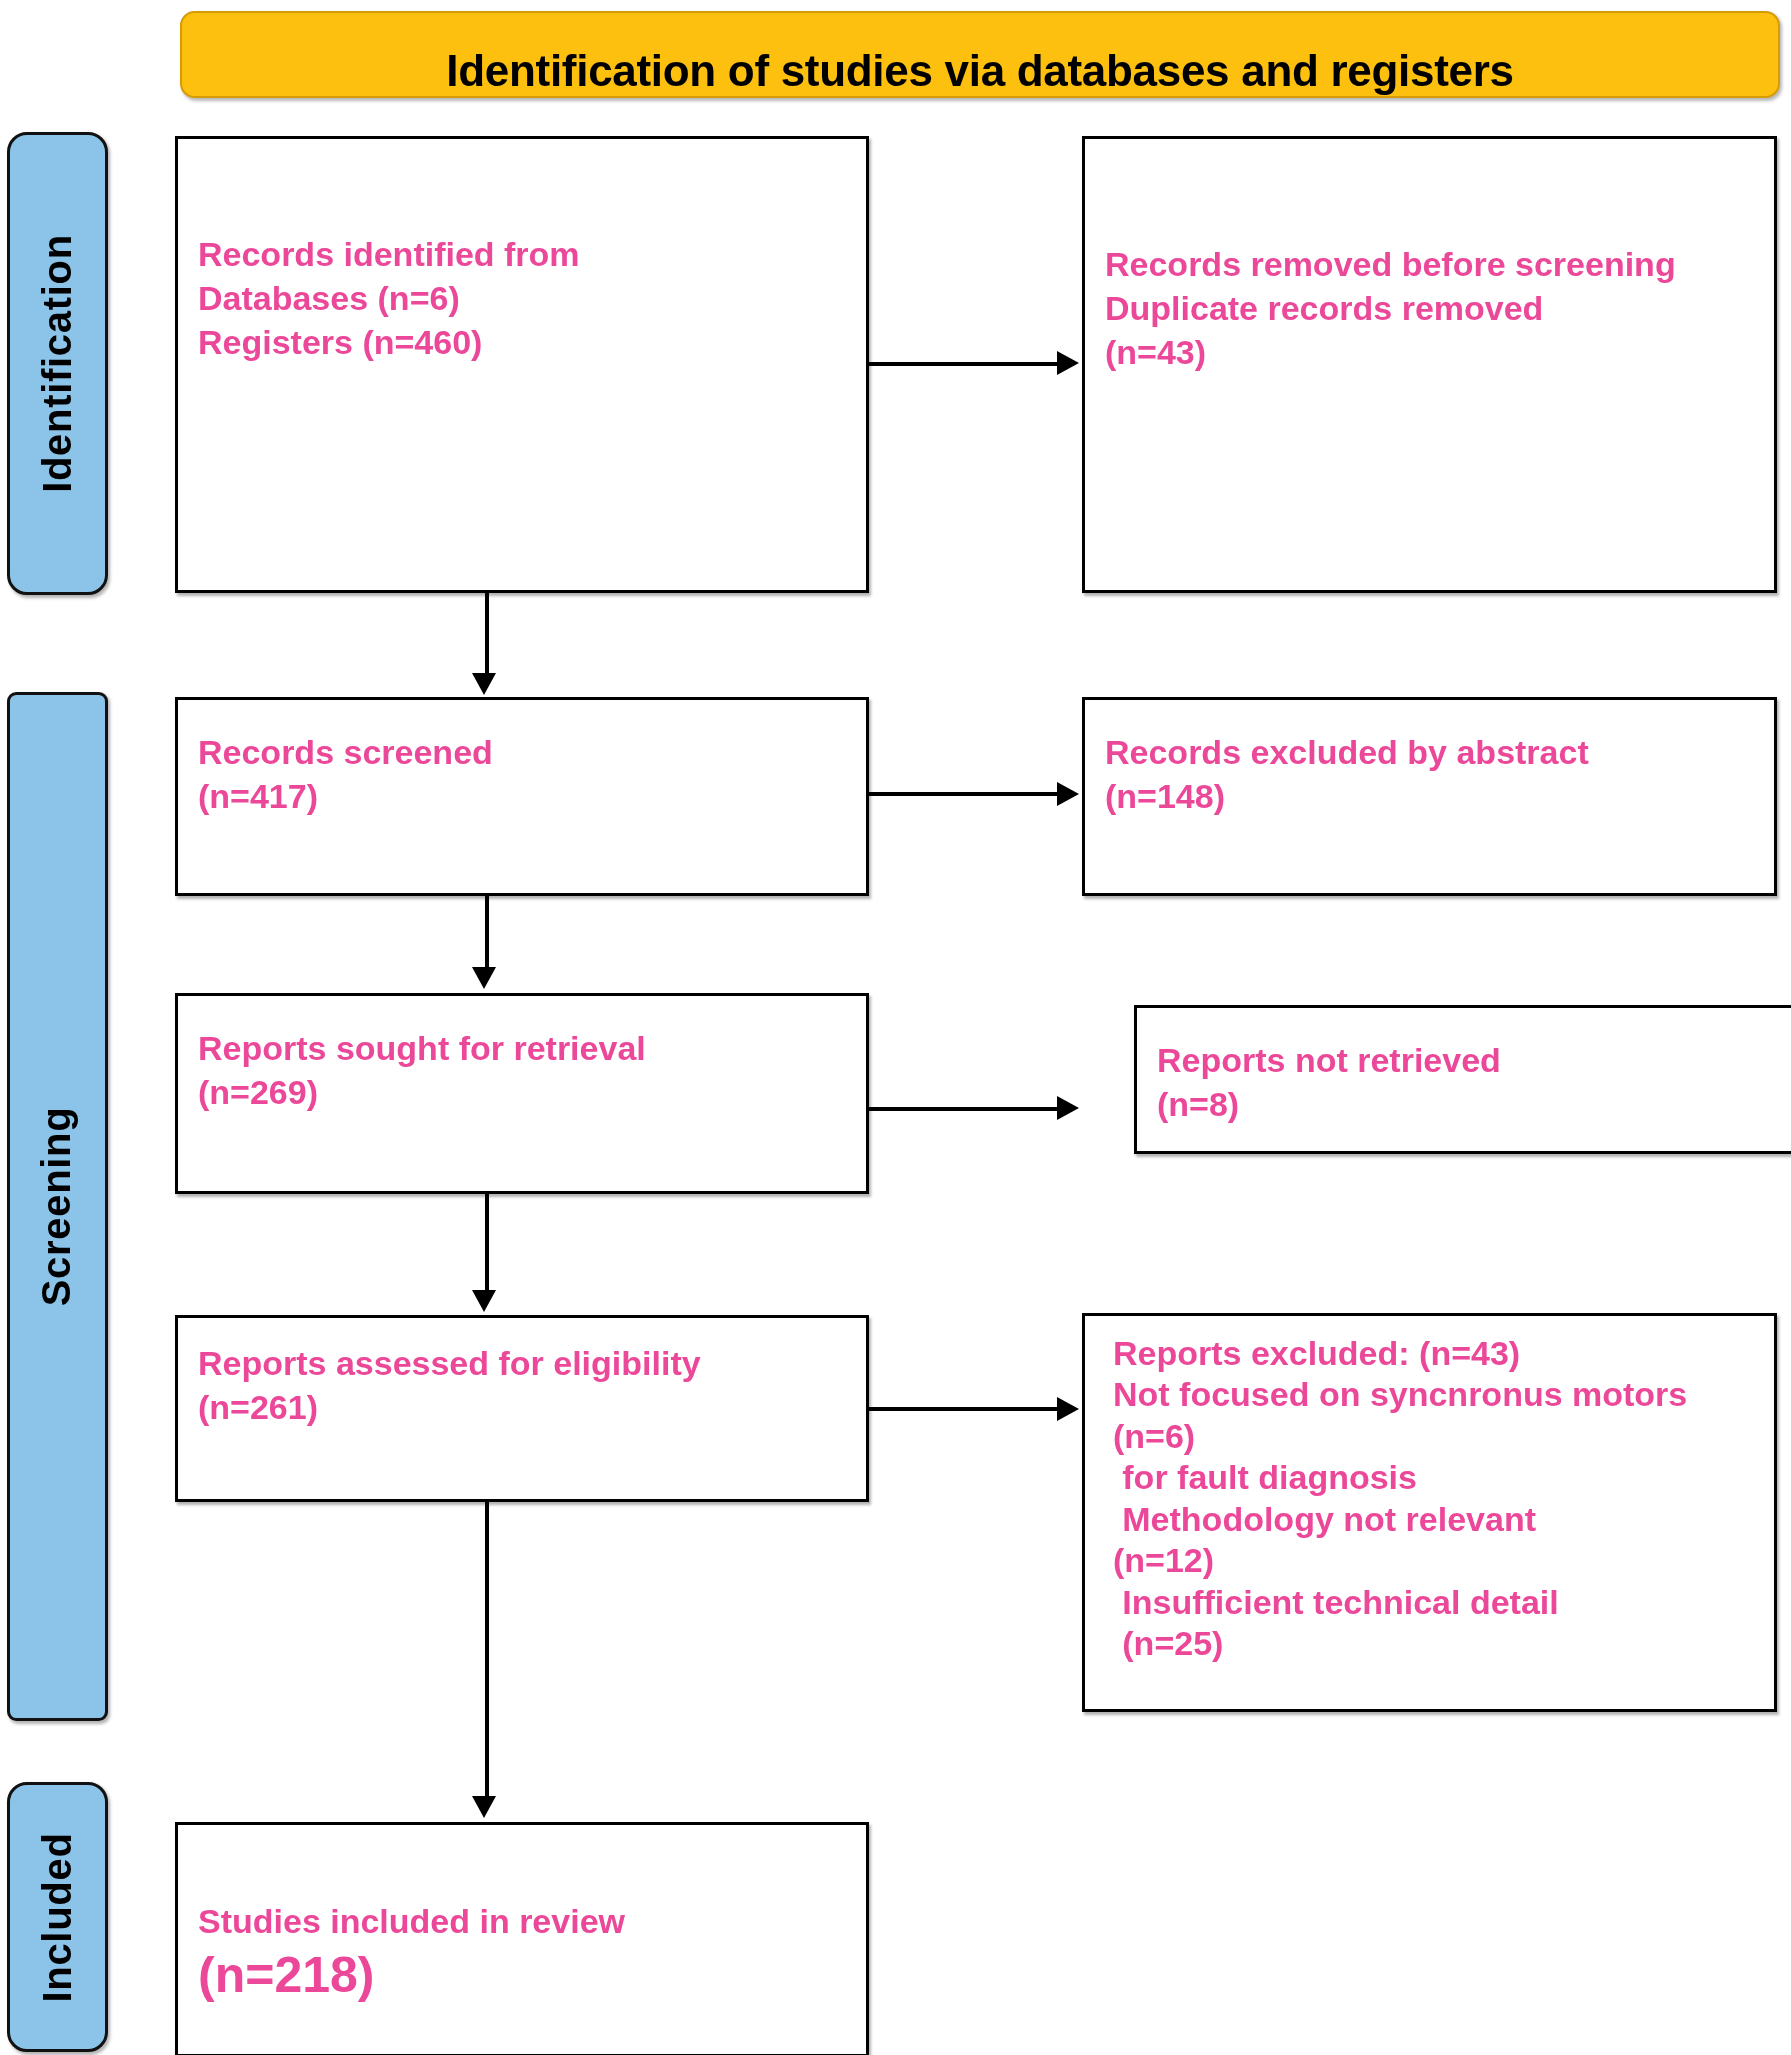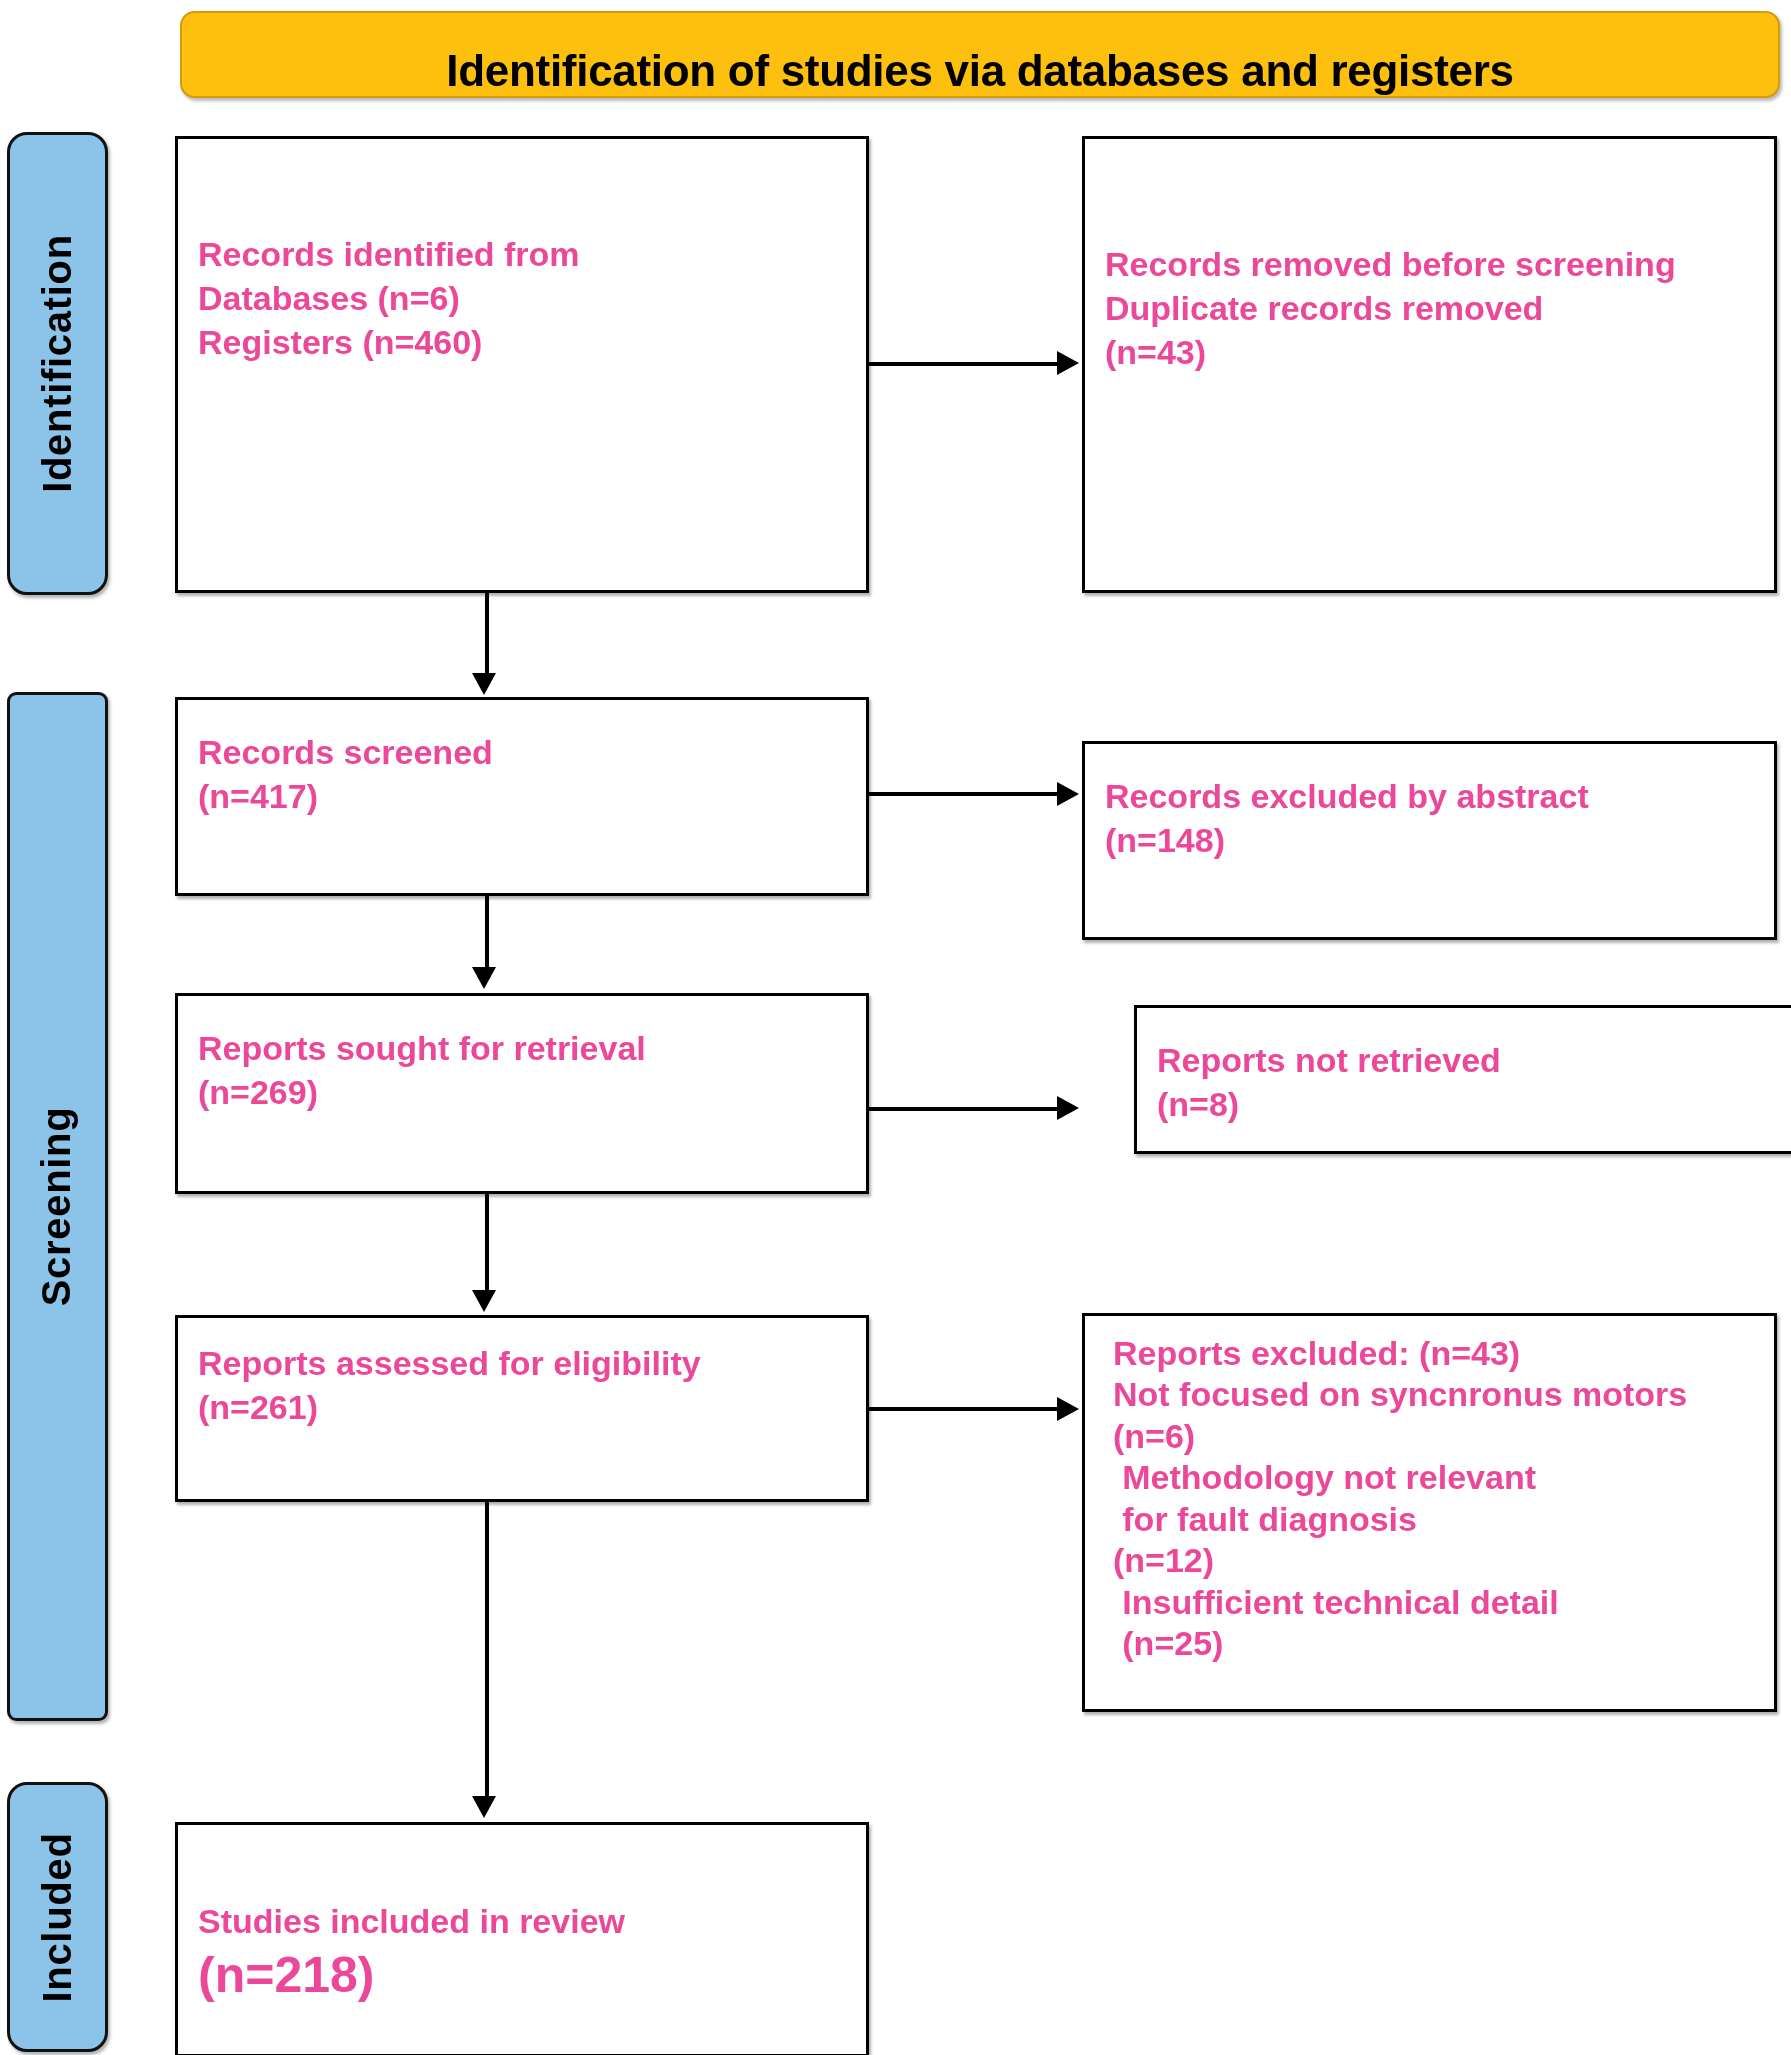--- a/index.html
+++ b/index.html
@@ -93,21 +93,21 @@
 
   
   #box-identified  { left: 175px; top: 136px;  width: 694px; height: 457px; }
   #box-screened    { left: 175px; top: 697px; width: 694px; height: 199px; }
   #box-sought      { left: 175px; top: 993px; width: 694px; height: 201px; }
   #box-assessed    { left: 175px; top: 1315px; width: 694px; height: 187px; }
   #box-included    { left: 175px; top: 1822px; width: 694px; height: 235px; }
 
   
   #box-removed     { left: 1082px; top: 136px;  width: 695px; height: 457px; }
-  #box-excl-abs    { left: 1082px; top: 697px; width: 695px; height: 199px; margin-top: 44px; }
+  #box-excl-abs    { left: 1082px; top: 697px; width: 695px; height: 199px; }
   #box-not-retr    { left: 1134px; top: 1005px; width: 695px; height: 149px; }
   #box-excluded    { left: 1082px; top: 1313px; width: 695px; height: 399px; }
 
   #box-identified  { padding-top: 93px; }
   #box-removed     { padding-top: 103px; }
   #box-screened    { padding-top: 30px; }
   #box-excl-abs    { padding-top: 30px; }
   #box-sought      { padding-top: 30px; }
   #box-not-retr    { padding-top: 30px; }
   #box-assessed    { padding-top: 22.5px; }
@@ -226,22 +226,22 @@
 
   <div class="fbox" id="box-assessed">
     <div class="line">Reports assessed for eligibility</div>
     <div class="line">(n=261)</div>
   </div>
 
   <div class="fbox" id="box-excluded">
     <div class="line">Reports excluded:  (n=43)</div>
     <div class="line">Not focused on syncnronus motors</div>
     <div class="line">(n=6)</div>
+    <div class="line indent">for fault diagnosis</div>
     <div class="line indent">Methodology not relevant</div>
-    <div class="line indent">for fault diagnosis</div>
     <div class="line">(n=12)</div>
     <div class="line indent">Insufficient technical detail</div>
     <div class="line indent">(n=25)</div>
   </div>
 
   <div class="conn vline" id="conn-v4"></div>
   <div class="conn arrow-down" id="conn-a4"></div>
   <div class="conn hline" id="conn-h4"></div>
   <div class="conn arrow-right" id="conn-ah4"></div>
 

